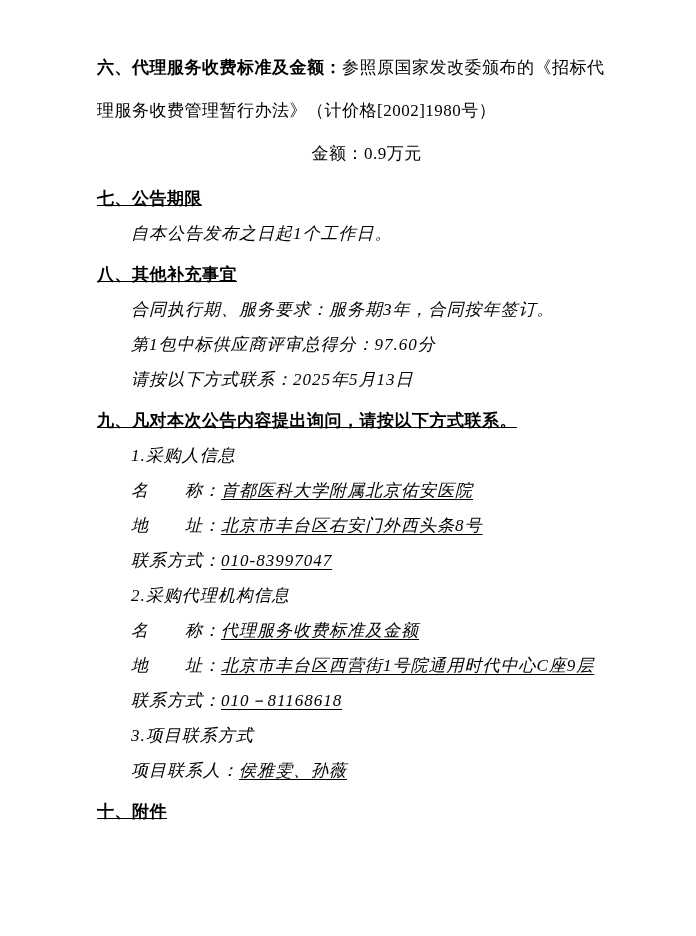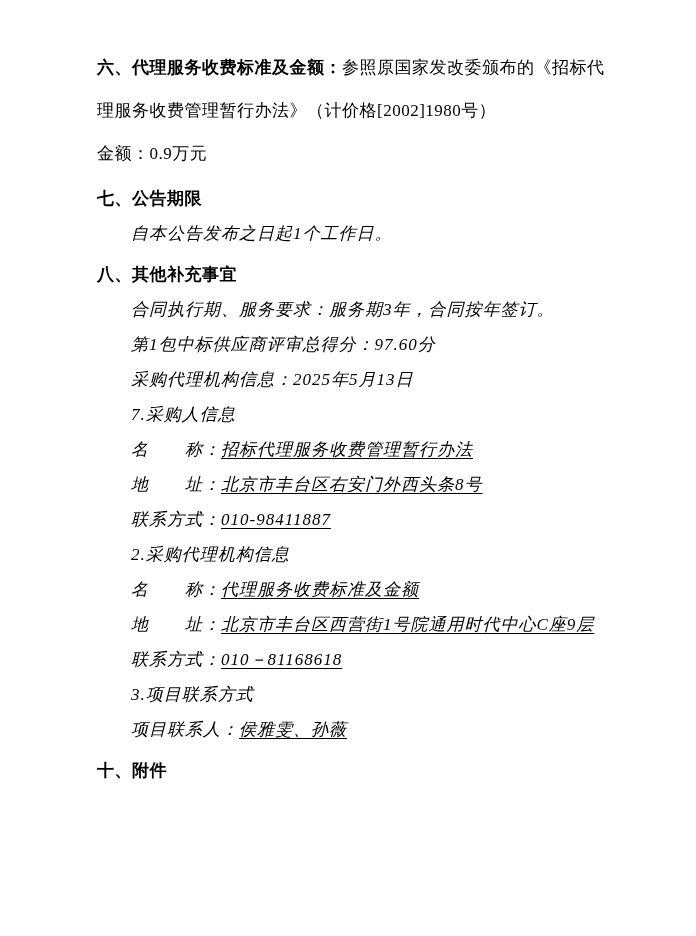--- a/index.html
+++ b/index.html
@@ -21,38 +21,40 @@
     padding: 46px 60px 0 97px;
   }
   
   .sec-heading {
     font-family: "Liberation Sans", "DejaVu Sans", sans-serif;
     font-weight: bold;
     font-size: 17px;
     line-height: 35px;
     letter-spacing: 0.5px;
     margin: 6px 0 0 0;
+    text-decoration: underline;
   }
   
   .lead-para {
     font-size: 17px;
     line-height: 43px;
     letter-spacing: 0.5px;
     margin: 0;
     width: 522px;
   }
   .lead-para .run-bold {
     font-family: "Liberation Sans", "DejaVu Sans", sans-serif;
     font-weight: bold;
   }
   .plain-line {
     font-size: 17px;
     line-height: 43px;
     letter-spacing: 0.5px;
     margin: 0;
+    text-align: center;
   }
   
   .content-line {
     font-size: 17px;
     font-style: italic;
     line-height: 35px;
     letter-spacing: 1px;
     margin: 0;
     padding-left: 34px;
     white-space: nowrap;
@@ -74,29 +76,30 @@
 
   <div>
     <p class="sec-heading">七、公告期限</p>
     <p class="content-line">自本公告发布之日起1个工作日。</p>
   </div>
 
   <div>
     <p class="sec-heading">八、其他补充事宜</p>
     <p class="content-line">合同执行期、服务要求：服务期3年，合同按年签订。</p>
     <p class="content-line">第1包中标供应商评审总得分：97.60分</p>
-    <p class="content-line">采购代理机构信息：2025年5月13日</p>
+    <p class="content-line">请按以下方式联系：2025年5月13日</p>
   </div>
 
   <div>
+    <p class="sec-heading">九、凡对本次公告内容提出询问，请按以下方式联系。</p>
 
-    <p class="content-line">7.采购人信息</p>
-    <p class="content-line"><span>名　　称：</span><span class="value-underline">招标代理服务收费管理暂行办法</span></p>
+    <p class="content-line">1.采购人信息</p>
+    <p class="content-line"><span>名　　称：</span><span class="value-underline">首都医科大学附属北京佑安医院</span></p>
     <p class="content-line"><span>地　　址：</span><span class="value-underline">北京市丰台区右安门外西头条8号</span></p>
-    <p class="content-line"><span>联系方式：</span><span class="value-underline">010-98411887</span></p>
+    <p class="content-line"><span>联系方式：</span><span class="value-underline">010-83997047</span></p>
 
     <p class="content-line">2.采购代理机构信息</p>
     <p class="content-line"><span>名　　称：</span><span class="value-underline">代理服务收费标准及金额</span></p>
     <p class="content-line"><span>地　　址：</span><span class="value-underline">北京市丰台区西营街1号院通用时代中心C座9层</span></p>
     <p class="content-line"><span>联系方式：</span><span class="value-underline">010－81168618</span></p>
 
     <p class="content-line">3.项目联系方式</p>
     <p class="content-line"><span>项目联系人：</span><span class="value-underline">侯雅雯、孙薇</span></p>
   </div>
 

